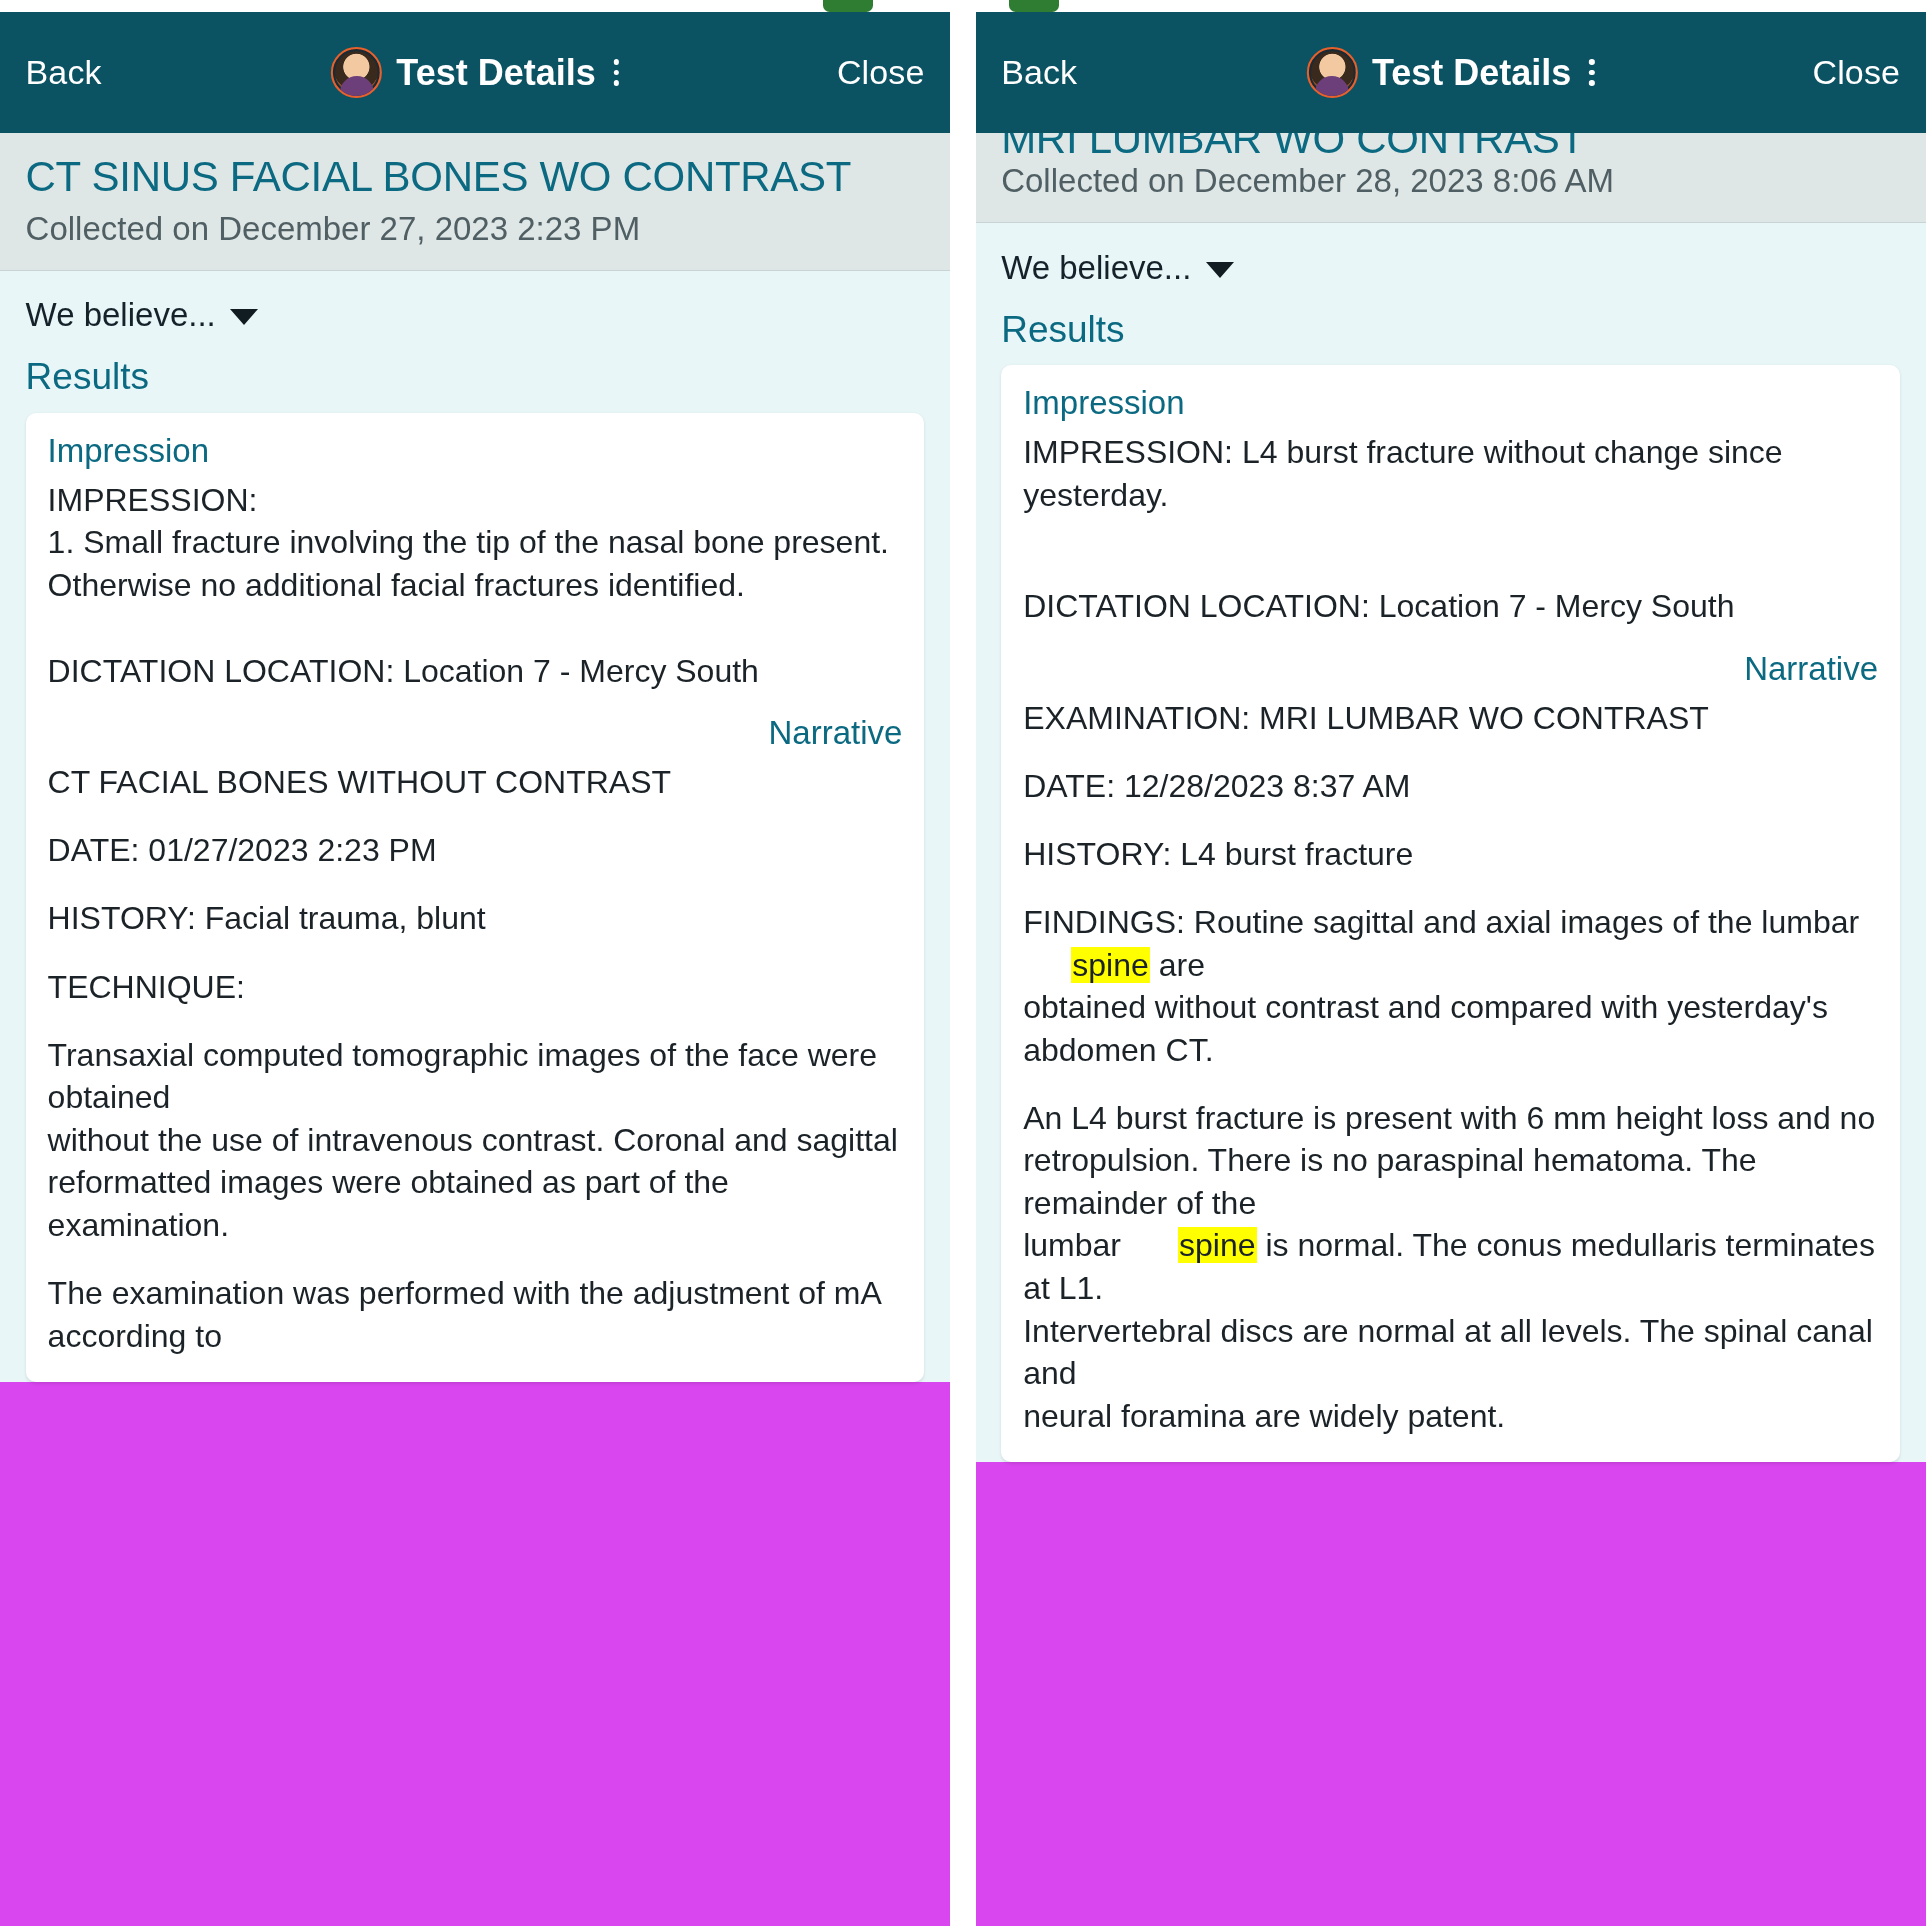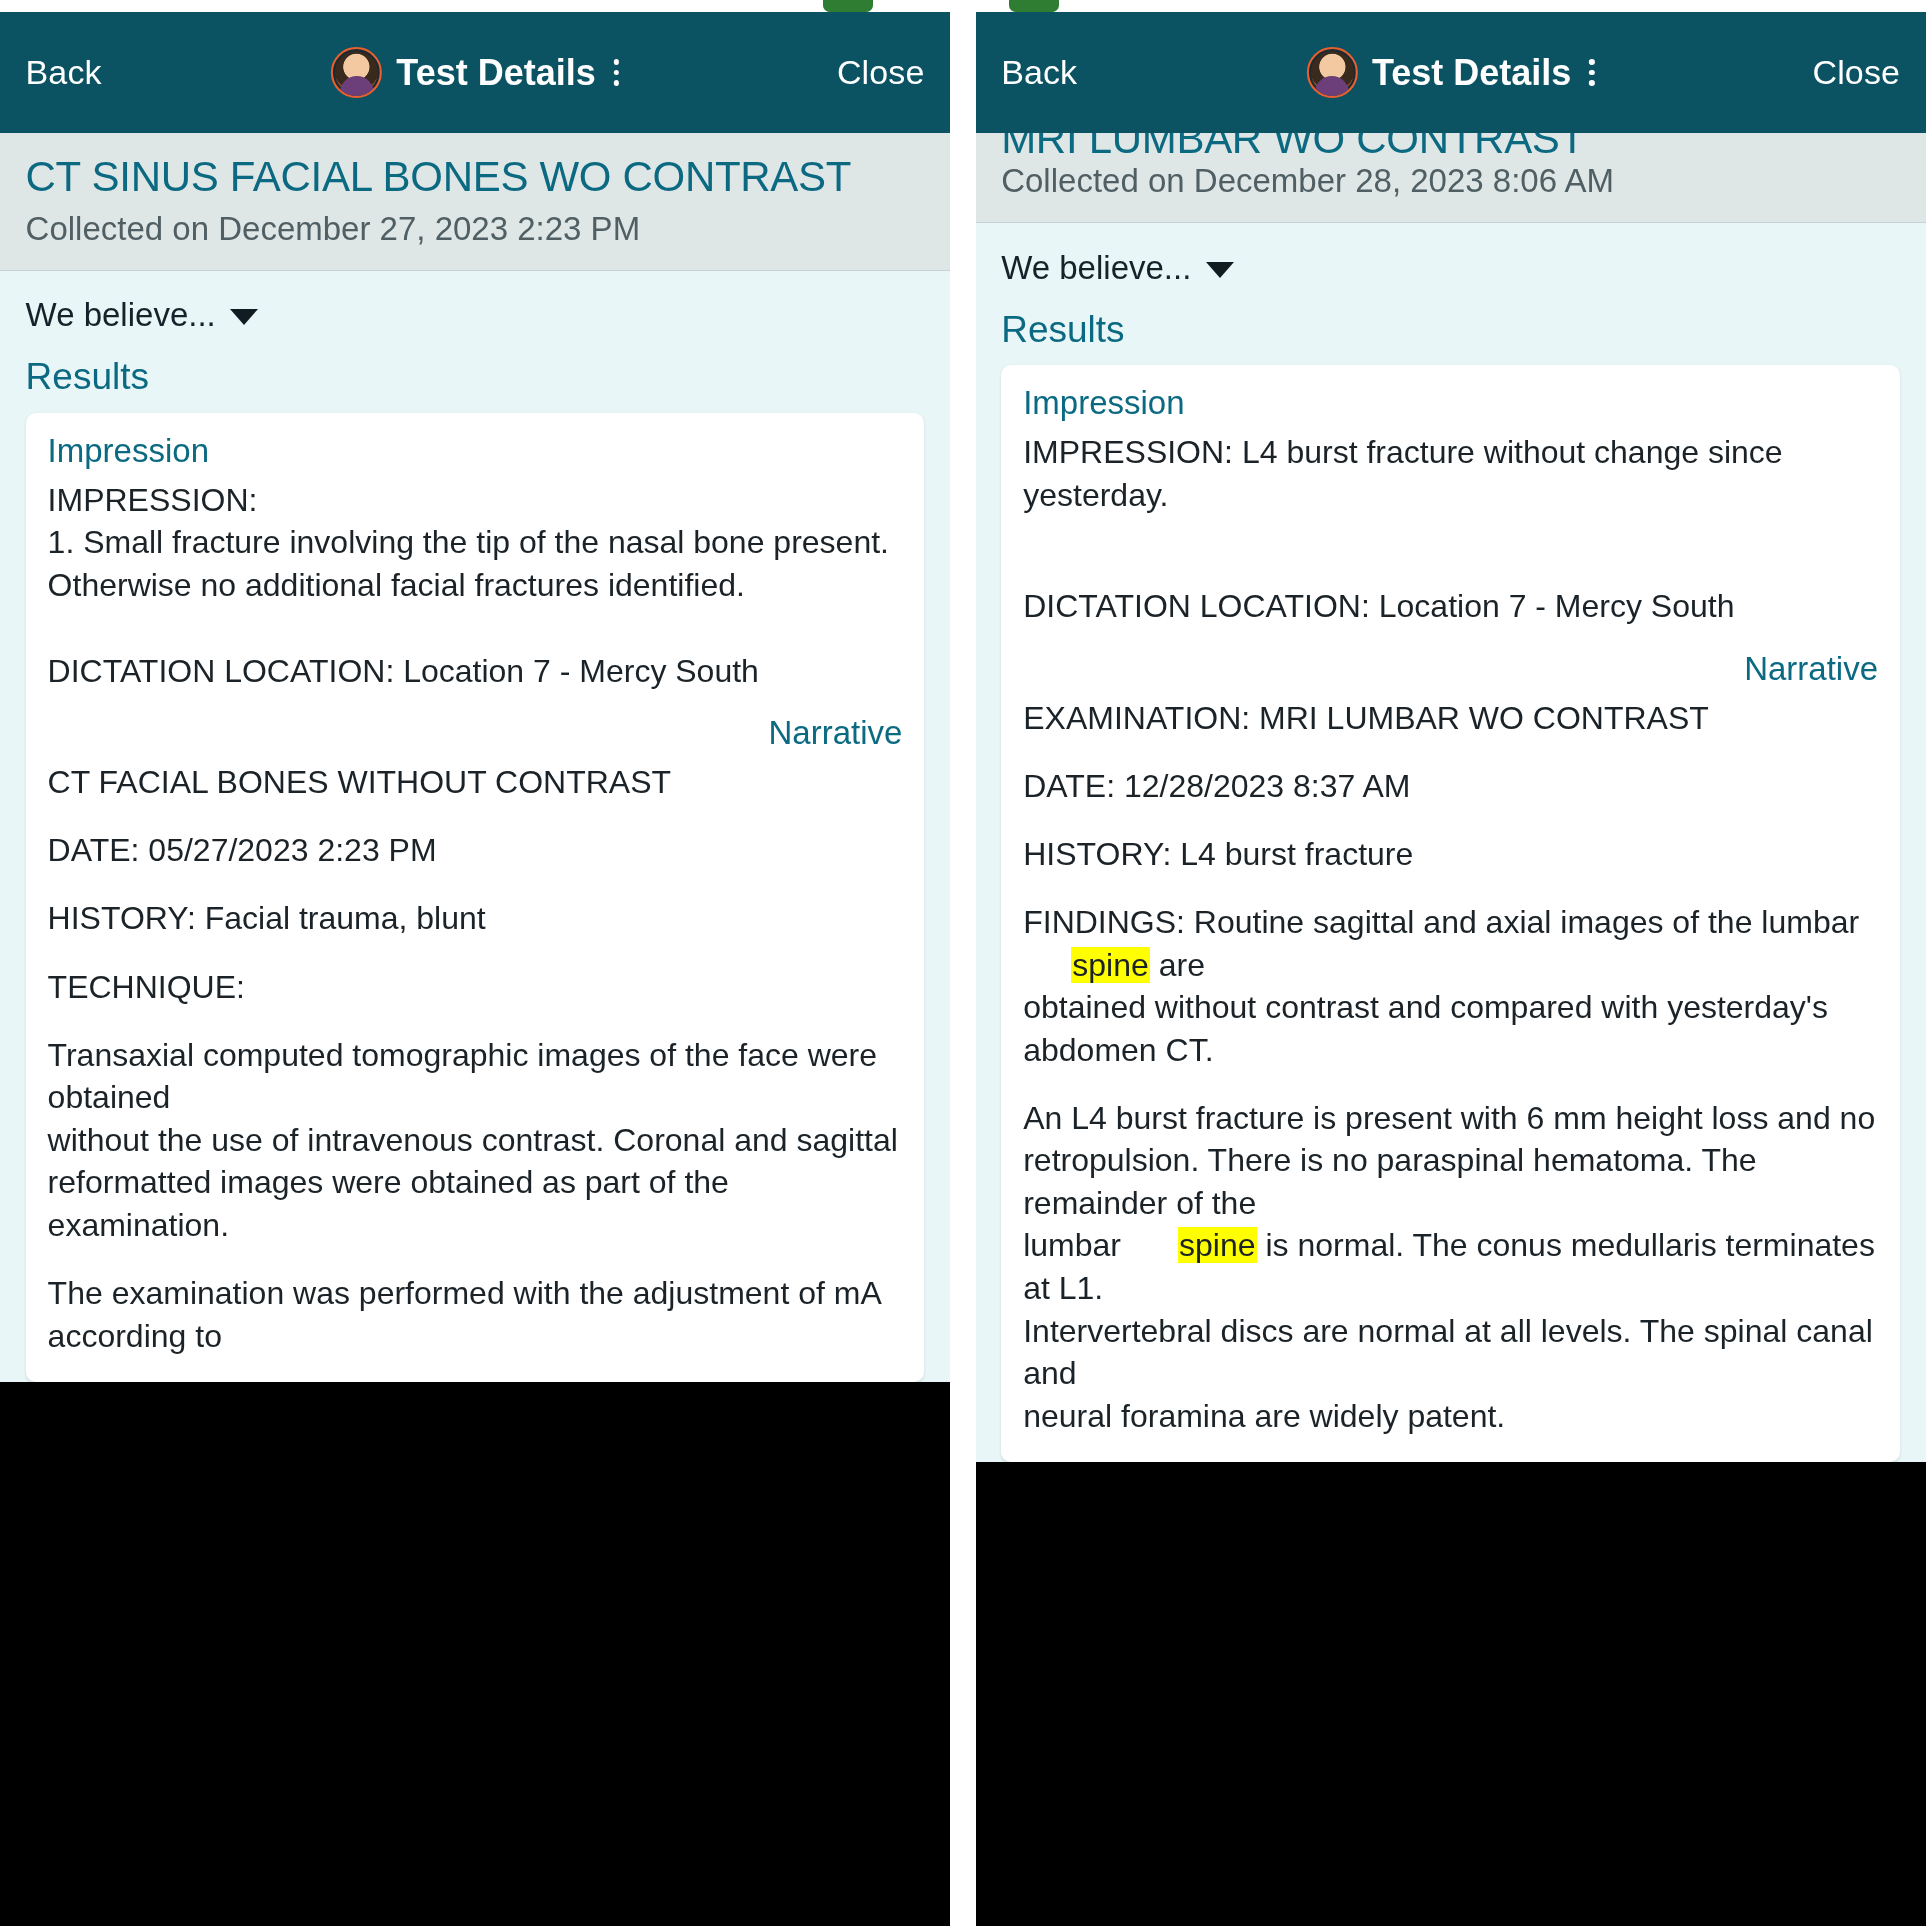--- a/index.html
+++ b/index.html
@@ -18,21 +18,21 @@
     gap: 25.6px;
     padding: 0;
     background: #ffffff;
   }
 
   
   .panel {
     position: relative;
     width: 950px;
     height: 1926px;
-    background: #000000;
+    background: #d946ef;
     overflow: hidden;
     flex: 0 0 auto;
   }
   .panel-right { width: 950px; }
 
   
   .peek {
     height: 12.2px;
     background: #ffffff;
     position: relative;
@@ -241,21 +241,21 @@
       <div class="card">
         <div class="card-section-head">Impression</div>
         <div class="card-text">IMPRESSION:
 1. Small fracture involving the tip of the nasal bone present.
 Otherwise no additional facial fractures identified.</div>
         <div class="gap-lg"></div>
         <div class="card-text">DICTATION LOCATION: Location 7 - Mercy South</div>
         <div class="narrative-head">Narrative</div>
         <div class="card-text">CT FACIAL BONES WITHOUT CONTRAST</div>
         <div class="gap-sm"></div>
-        <div class="card-text">DATE: 05/27/2023 2:23 PM</div>
+        <div class="card-text">DATE: 01/27/2023 2:23 PM</div>
         <div class="gap-sm"></div>
         <div class="card-text">HISTORY: Facial trauma, blunt</div>
         <div class="gap-sm"></div>
         <div class="card-text">TECHNIQUE:</div>
         <div class="gap-sm"></div>
         <div class="card-text">Transaxial computed tomographic images of the face were obtained
 without the use of intravenous contrast. Coronal and sagittal
 reformatted images were obtained as part of the examination.</div>
         <div class="gap-sm"></div>
         <div class="card-text">The examination was performed with the adjustment of mA according to</div>

